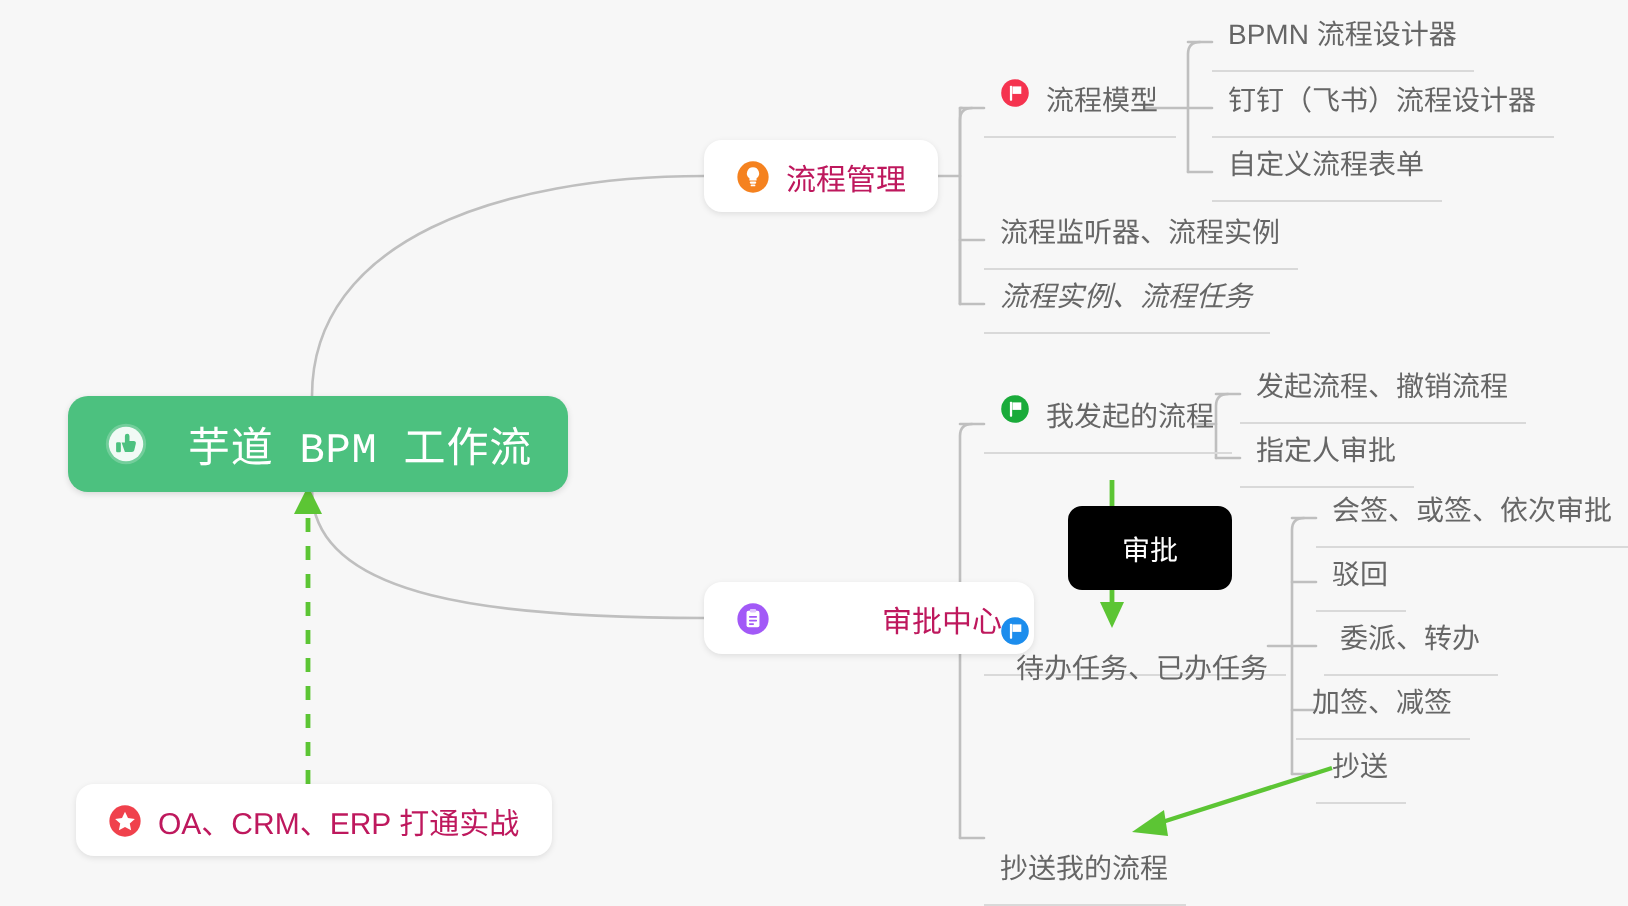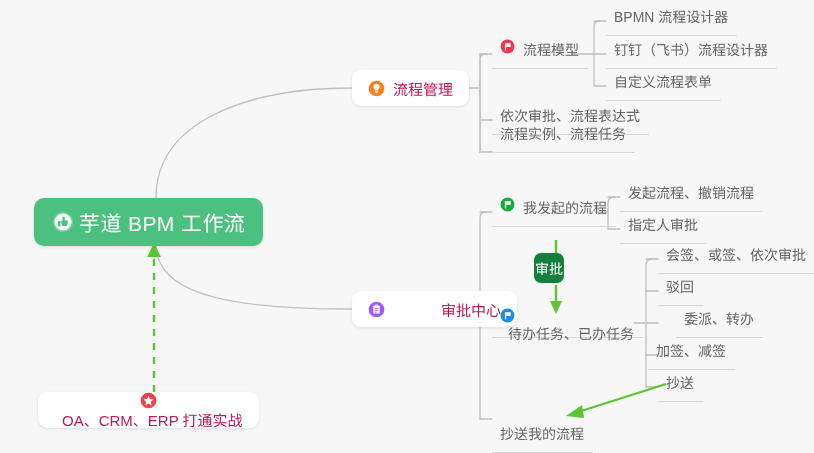--- a/index.html
+++ b/index.html
@@ -41,21 +41,21 @@
   
   .node-root {
     background: #4cc17f;
     border-radius: 10px;
     padding: 0 18px;
     height: 48px;
     color: #ffffff;
     font-size: 21px;
     box-shadow: 0 1px 3px rgba(0,0,0,0.13);
   }
-  .node-root .node-label { margin-left: 5px; letter-spacing: .4px; }
+  .node-root .node-label { margin-left: 20px; letter-spacing: .4px; font-family: Liberation Mono, monospace; }
 
   
   .node-card {
     background: #ffffff;
     border-radius: 9px;
     padding: 0 16px;
     height: 36px;
     color: #be185d;
     font-size: 15px;
     box-shadow: 0 1px 3px rgba(0,0,0,0.10);
@@ -69,24 +69,24 @@
     color: #666666;
     font-size: 14px;
     border-bottom: 1px solid #d9d9d9;
     align-items: flex-start;
   }
   .node-leaf .node-label { margin-left: 0; }
   .node-leaf.has-icon .node-label { margin-left: 8px; }
 
   
   .node-tag {
-    background: #15803d;
+    background: #000000;
     border-radius: 7px;
-    height: 30px;
-    padding: 0 1px;
+    height: 42px;
+    padding: 0 27px;
     color: #ffffff;
     font-size: 14px;
     justify-content: center;
   }
 
   
   .icon {
     display: inline-flex;
     align-items: center;
     justify-content: center;
@@ -193,23 +193,23 @@
     <span class="node-label">BPMN 流程设计器</span>
   </div>
   <div class="node node-leaf" style="left:606px; top:39px;">
     <span class="node-label">钉钉（飞书）流程设计器</span>
   </div>
   <div class="node node-leaf" style="left:606px; top:71px;">
     <span class="node-label">自定义流程表单</span>
   </div>
 
   <div class="node node-leaf" style="left:492px; top:105px;">
-    <span class="node-label">依次审批、流程表达式</span>
-  </div>
-  <div class="node node-leaf" style="left:492px; top:123px;">
+    <span class="node-label">流程监听器、流程实例</span>
+  </div>
+  <div class="node node-leaf" style="left:492px; top:137px;font-style:italic;">
     <span class="node-label">流程实例、流程任务</span>
   </div>
 
   <div class="node node-card" style="left:352px; top:291px;gap:48px;">
     <span class="icon">
       <svg width="17" height="17" viewBox="0 0 20 20">
         <circle cx="10" cy="10" r="9.2" fill="#a259f7"></circle>
         <rect x="6.2" y="5.2" width="7.6" height="9.6" rx="1.1" fill="#ffffff"></rect>
         <rect x="8.2" y="4.1" width="3.6" height="2.1" rx="0.8" fill="#ffffff"></rect>
         <rect x="8.2" y="4.1" width="3.6" height="2.1" rx="0.8" fill="#a259f7" opacity="0.35"></rect>
@@ -253,35 +253,35 @@
     </span>
     <span class="node-label">待办任务、已办任务</span>
   </div>
 
   <div class="node node-leaf" style="left:658px; top:244px;">
     <span class="node-label">会签、或签、依次审批</span>
   </div>
   <div class="node node-leaf" style="left:658px; top:276px;">
     <span class="node-label">驳回</span>
   </div>
-  <div class="node node-leaf" style="left:676px; top:308px;">
+  <div class="node node-leaf" style="left:662px; top:308px;">
     <span class="node-label">委派、转办</span>
   </div>
   <div class="node node-leaf" style="left:648px; top:340px;">
     <span class="node-label">加签、减签</span>
   </div>
   <div class="node node-leaf" style="left:658px; top:372px;">
     <span class="node-label">抄送</span>
   </div>
 
   <div class="node node-leaf" style="left:492px; top:404px;margin-top:19px;">
     <span class="node-label">抄送我的流程</span>
   </div>
 
-  <div class="node node-card" style="left:38px; top:392px;flex-direction:column;">
+  <div class="node node-card" style="left:38px; top:392px;">
     <span class="icon">
       <svg width="17" height="17" viewBox="0 0 20 20">
         <circle cx="10" cy="10" r="9.2" fill="#f0414c"></circle>
         <path d="M10 4.5 L11.75 8.3 L15.8 8.75 L12.8 11.5 L13.6 15.5 L10 13.5 L6.4 15.5
                  L7.2 11.5 L4.2 8.75 L8.25 8.3 Z" fill="#ffffff"></path>
       </svg>
     </span>
     <span class="node-label">OA、CRM、ERP 打通实战</span>
   </div>
 

